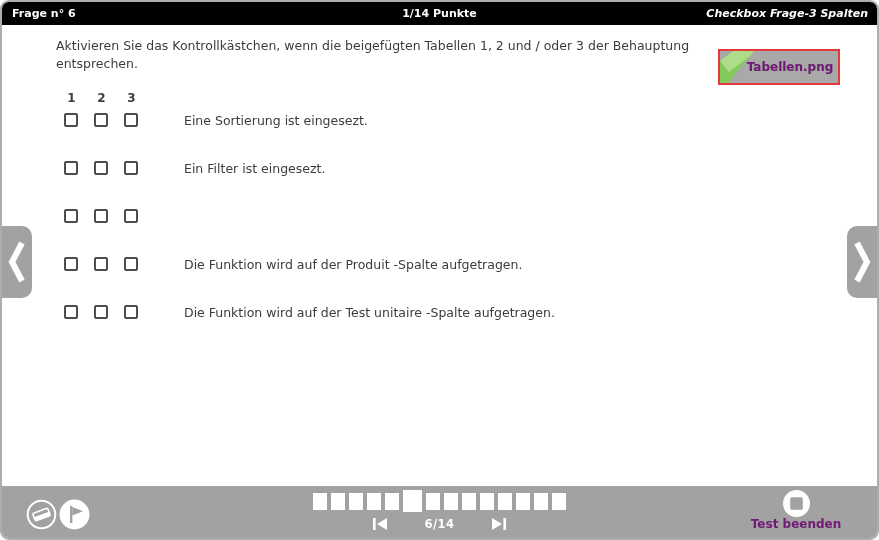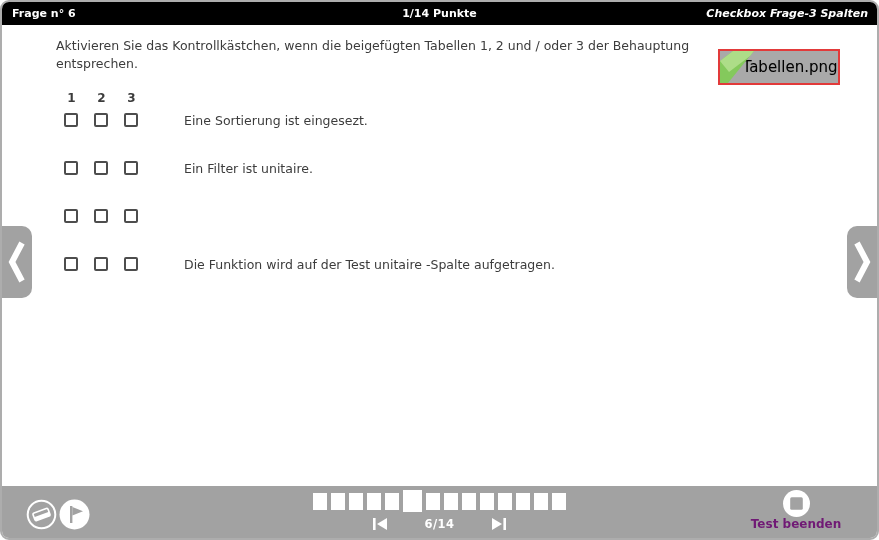--- a/index.html
+++ b/index.html
@@ -22,21 +22,21 @@
   .instruction {
     position:absolute; top:12px; left:38px; width:660px;
     color:#3c3c3c; font-size:12.5px; line-height:1.45;margin-left:16px;
   }
   .attachment {
     position:absolute; top:24px; right:37px; width:122px; height:36px;
     background:#a9a9a9; border:2px solid #e23a3a; cursor:pointer;
     display:flex; align-items:center; justify-content:center; padding-left:22px;
   }
   .attachment svg.corner { position:absolute; left:0; top:0; width:48px; height:32px; }
-  .attachment .lbl { color:#000000; font-weight:normal; font-size:15px; text-shadow:0 0 1px rgba(0,0,0,.15); }
+  .attachment .lbl { color:#701a75; font-weight:bold; font-size:12px; text-shadow:0 0 1px rgba(0,0,0,.15); }
   
   .matrix { position:absolute; top:66px; left:62px; }
   .hdr-row { display:flex; margin-bottom:8px; }
   .hdr-cell { width:30px; color:#3c3c3c; font-weight:bold; font-size:12px; }
   .hdr-cell span { display:inline-block; width:15px; text-align:center; }
   .m-row { display:flex; align-items:center; margin-bottom:34px; height:14px; }
   .cb-cell { width:30px; }
   .cb {
     width:14px; height:14px; border:2px solid #4d4d4d; border-radius:2px;
     background:#fff; cursor:pointer;
@@ -119,35 +119,47 @@
       <div class="m-row">
         <div class="cb-cell">
             <div class="cb"></div>
           </div>
         <div class="cb-cell">
             <div class="cb"></div>
           </div>
         <div class="cb-cell">
             <div class="cb"></div>
           </div>
-        <div class="m-label">Ein Filter ist unitaire.</div>
-      </div>
-
-      <div class="m-row">
-        <div class="cb-cell">
-            <div class="cb"></div>
-          </div>
-        <div class="cb-cell">
-            <div class="cb"></div>
-          </div>
-        <div class="cb-cell">
-            <div class="cb"></div>
-          </div>
-      </div>
-
+        <div class="m-label">Ein Filter ist eingesezt.</div>
+      </div>
+
+      <div class="m-row">
+        <div class="cb-cell">
+            <div class="cb"></div>
+          </div>
+        <div class="cb-cell">
+            <div class="cb"></div>
+          </div>
+        <div class="cb-cell">
+            <div class="cb"></div>
+          </div>
+      </div>
+
+      <div class="m-row">
+        <div class="cb-cell">
+            <div class="cb"></div>
+          </div>
+        <div class="cb-cell">
+            <div class="cb"></div>
+          </div>
+        <div class="cb-cell">
+            <div class="cb"></div>
+          </div>
+        <div class="m-label">Die Funktion wird auf der Produit -Spalte aufgetragen.</div>
+      </div>
 
       <div class="m-row">
         <div class="cb-cell">
             <div class="cb"></div>
           </div>
         <div class="cb-cell">
             <div class="cb"></div>
           </div>
         <div class="cb-cell">
             <div class="cb"></div>

